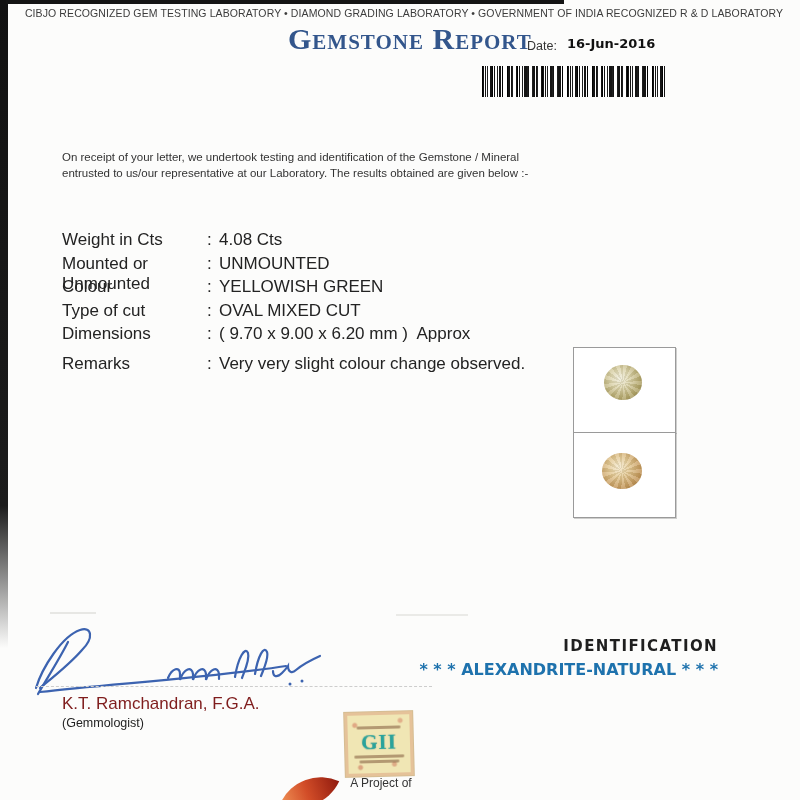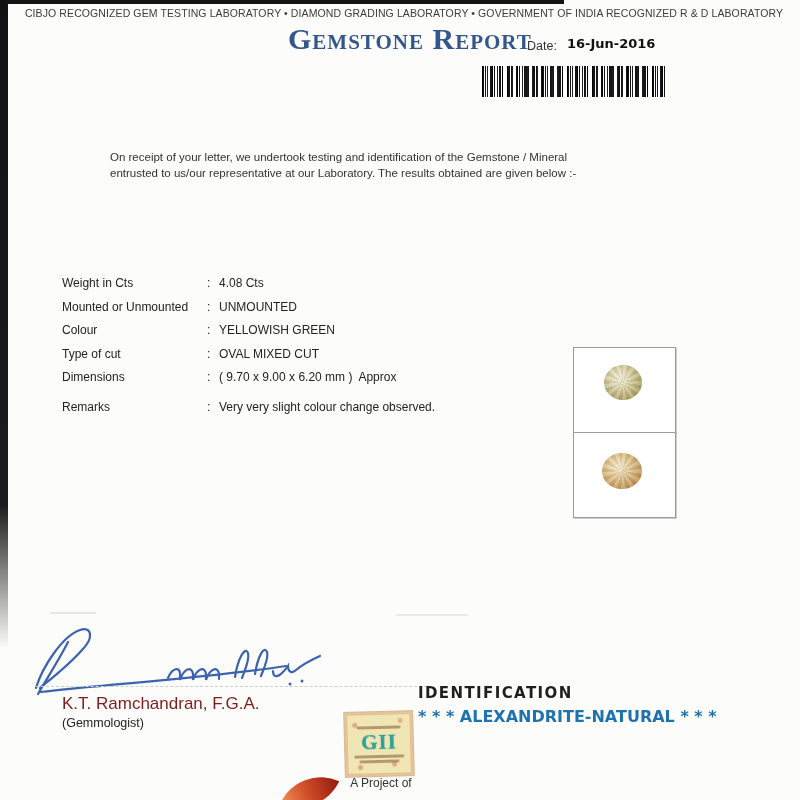--- a/index.html
+++ b/index.html
@@ -29,24 +29,24 @@
     background:
       repeating-linear-gradient(90deg,#141414 0 2px,#fff 2px 3px,#141414 3px 4px,#fff 4px 8px,#141414 8px 11px,#fff 11px 12px,#141414 12px 13px,#fff 13px 17px),
       repeating-linear-gradient(90deg,rgba(20,20,20,.95) 0 1px,#fff 1px 5px);
     background-blend-mode:multiply;}
   .barcode-number{position:absolute;left:478px;top:99px;width:192px;text-align:center;
     font-family:"DejaVu Sans",sans-serif;font-weight:bold;font-size:15px;
     letter-spacing:.4px;color:#1a1a1a;}
 
   
   .intro{position:absolute;left:62px;top:150px;width:510px;font-size:11.5px;
-    line-height:15.5px;color:#333;margin-left:48px;}
+    line-height:15.5px;color:#333;}
 
   
-  .props{position:absolute;left:62px;top:230px;width:520px;font-size:12px;color:#232323;margin-top:46px;}
+  .props{position:absolute;left:62px;top:230px;width:520px;font-size:17px;color:#232323;}
   .prop-row{display:flex;height:23.6px;align-items:flex-start;}
   .prop-row.remarks{margin-top:6px;}
   .prop-label{width:145px;flex:none;}
   .prop-colon{width:12px;flex:none;}
   .prop-value{white-space:pre;}
 
   
   .photos{position:absolute;left:573px;top:347px;width:104px;}
   .photo-frame{position:relative;width:101px;height:84px;background:#ffffff;
     border:1px solid #9a9a9a;box-shadow:1px 1px 0 rgba(120,120,120,.35);}
@@ -60,21 +60,21 @@
     background:radial-gradient(ellipse at 42% 38%,#f5ead0 0%,#e3c894 32%,#c39659 68%,#9a6f36 95%);}
 
   
   .signature-svg{position:absolute;left:28px;top:622px;}
   .sig-dotted-line{position:absolute;left:36px;top:686px;width:396px;
     border-top:1.6px dashed #cdcdcd;}
   .signatory-name{position:absolute;left:62px;top:694px;font-size:17px;color:#7f1d1d;}
   .signatory-title{position:absolute;left:62px;top:716px;font-size:12.5px;color:#222;}
 
   
-  .identification{position:absolute;left:418px;top:637px;width:300px;text-align:left;margin-top:47px;}
+  .identification{position:absolute;left:418px;top:637px;width:300px;text-align:right;}
   .ident-heading{font-family:"DejaVu Sans",sans-serif;font-weight:bold;font-size:15px;
     letter-spacing:1.4px;color:#1f1f1f;}
   .ident-result{margin-top:5px;font-family:"DejaVu Sans",sans-serif;font-weight:bold;
     font-size:16px;color:#1e72ad;white-space:pre;}
 
   
   .seal{position:absolute;left:344px;top:711px;width:68px;height:64px;
     transform:rotate(-1.5deg);
     background:
       radial-gradient(circle at 15% 20%,rgba(205,95,75,.45) 0 2px,transparent 3px),

